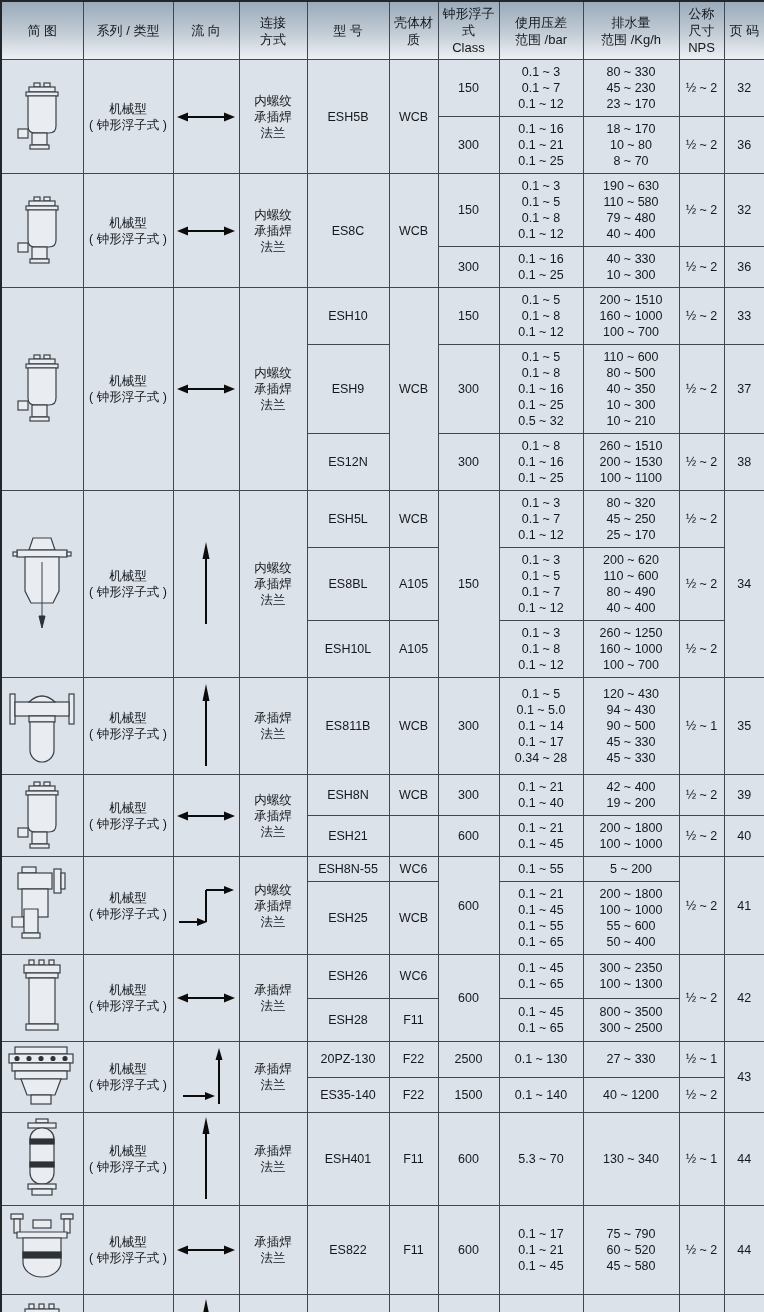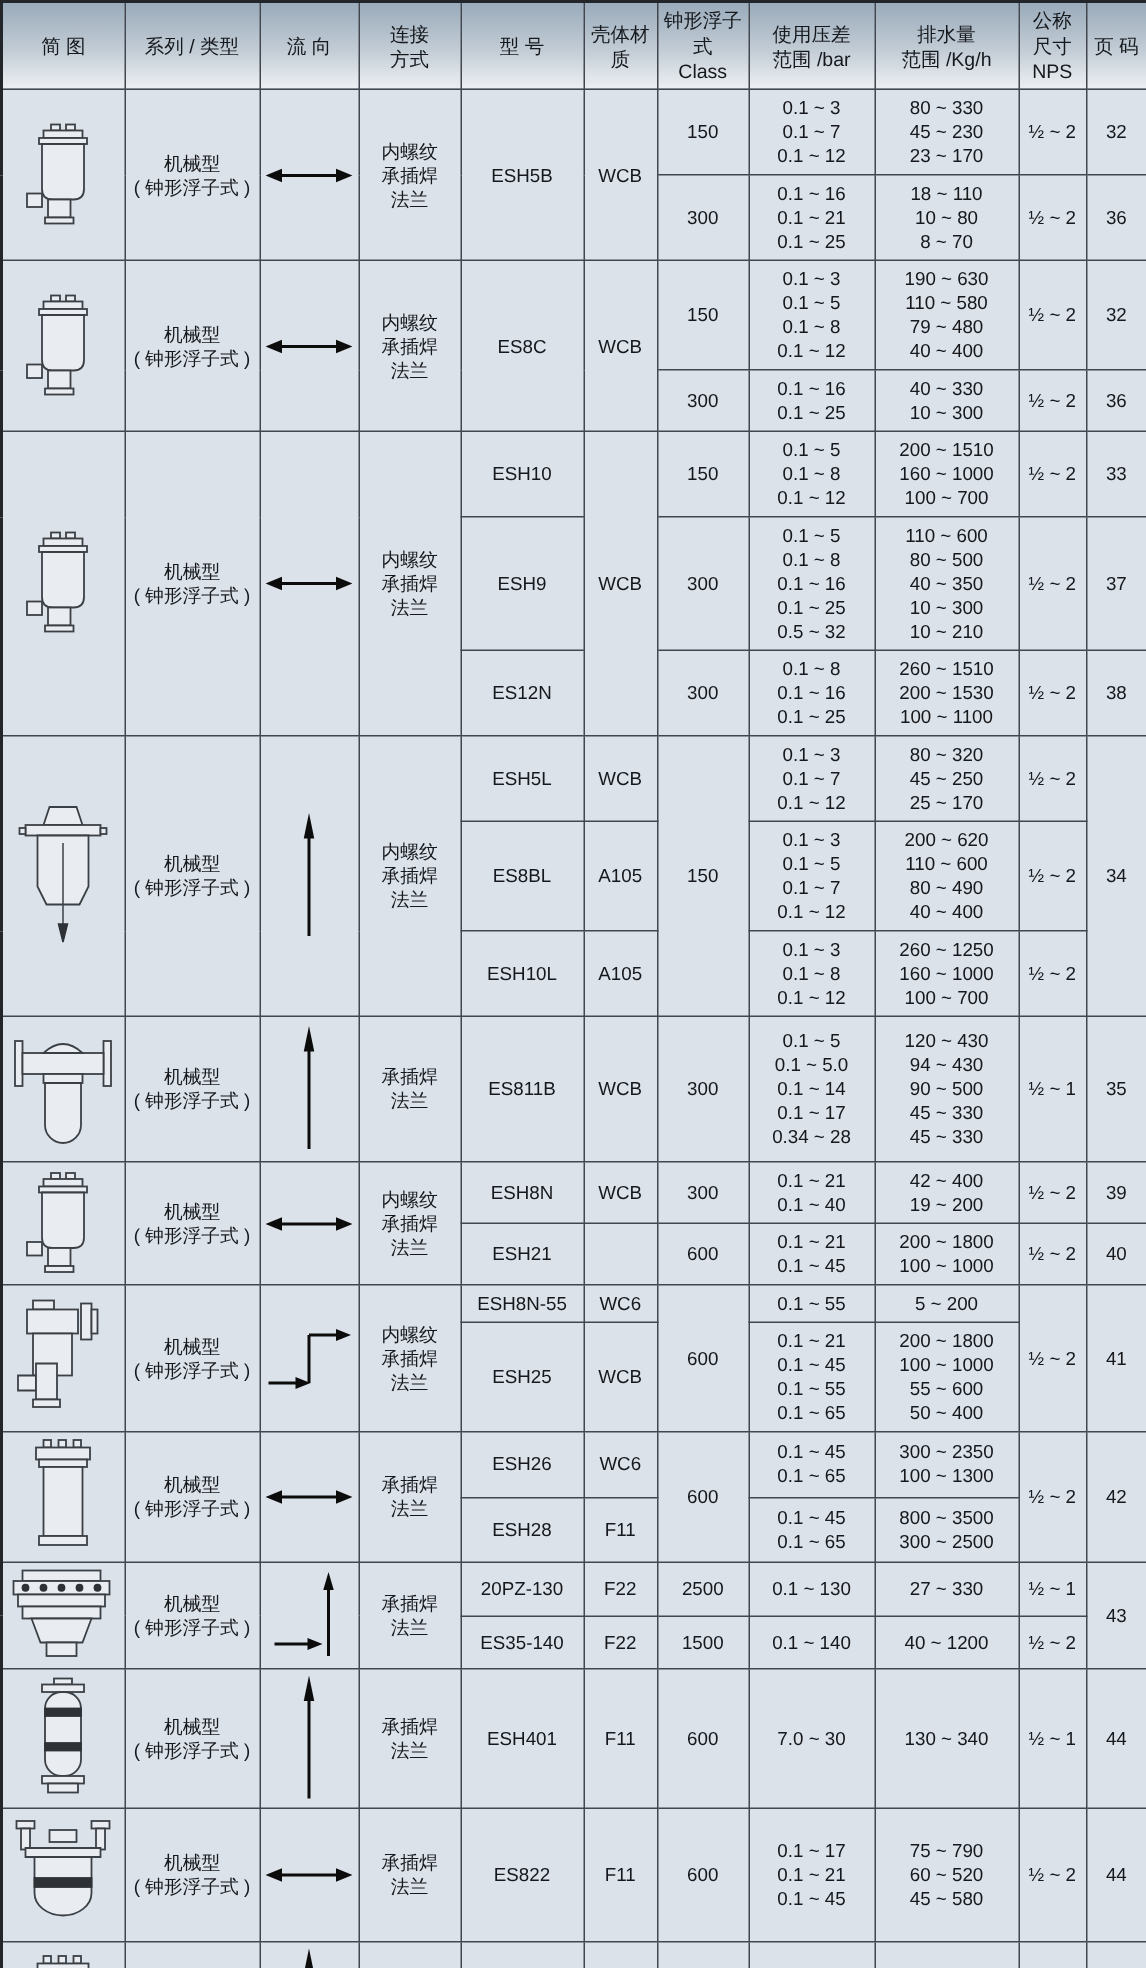--- a/index.html
+++ b/index.html
@@ -153,21 +153,21 @@
           <td>32</td>
         </tr>
         <tr>
           <td>300</td>
           <td>
             <div>0.1 ~ 16</div>
             <div>0.1 ~ 21</div>
             <div>0.1 ~ 25</div>
           </td>
           <td>
-            <div>18 ~ 110</div>
+            <div>18 ~ 170</div>
             <div>10 ~ 80</div>
             <div>8 ~ 70</div>
           </td>
           <td>½ ~ 2</td>
           <td>36</td>
         </tr>
         <tr>
           <td rowspan="2"><span class="schem"><svg width="58" height="70" viewBox="0 0 58 70">
                 <rect x="21" y="1" width="6" height="4"></rect>
                 <rect x="31" y="1" width="6" height="4"></rect>
@@ -641,21 +641,21 @@
                 <polygon points="7,0 3.5,17 10.5,17"></polygon>
               </svg></span></td>
           <td>
             <div>承插焊</div>
             <div>法兰</div>
           </td>
           <td>ESH401</td>
           <td>F11</td>
           <td>600</td>
           <td>
-            <div>7.0 ~ 30</div>
+            <div>5.3 ~ 70</div>
           </td>
           <td>
             <div>130 ~ 340</div>
           </td>
           <td>½ ~ 1</td>
           <td>44</td>
         </tr>
         <tr>
           <td><span class="schem"><svg width="66" height="80" viewBox="0 0 66 80">
                 <rect x="2" y="4" width="12" height="5"></rect>

